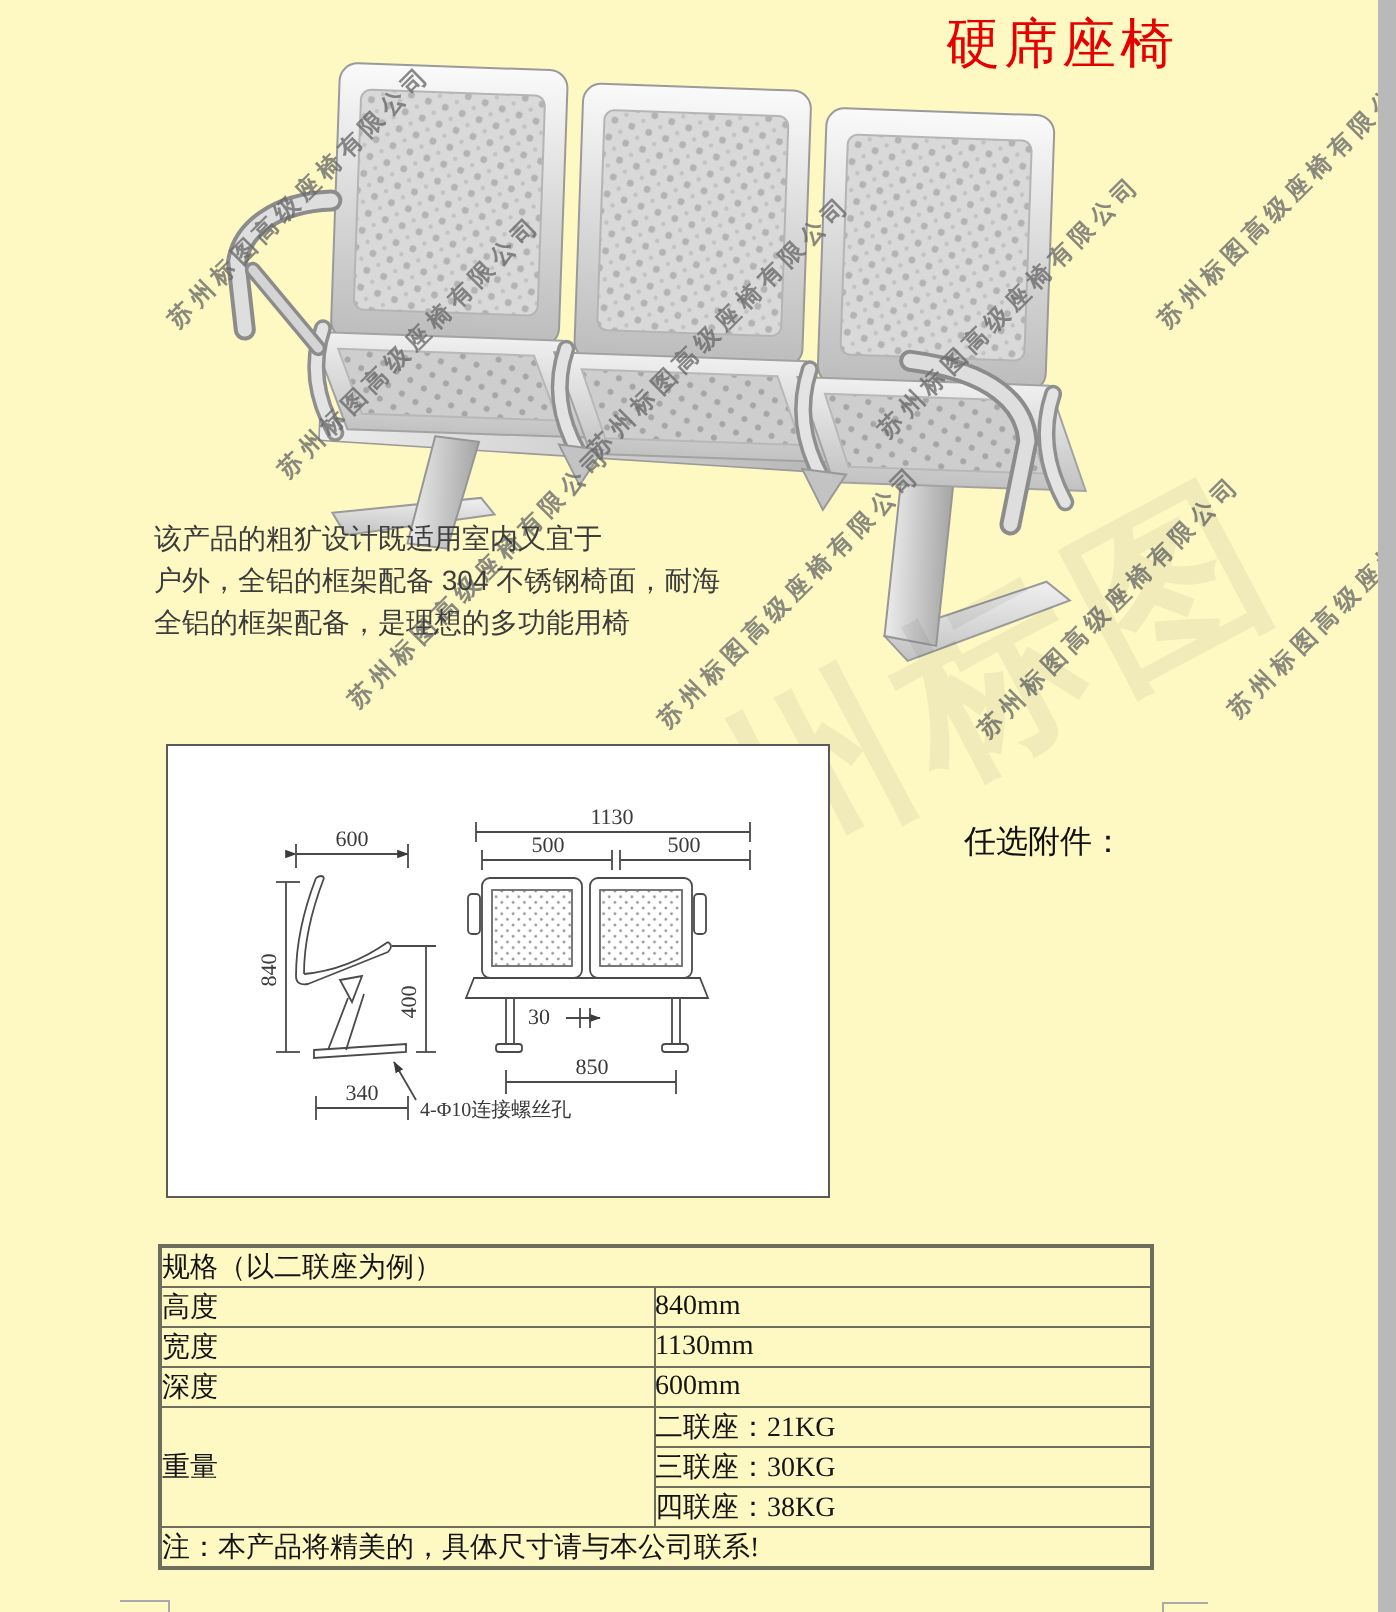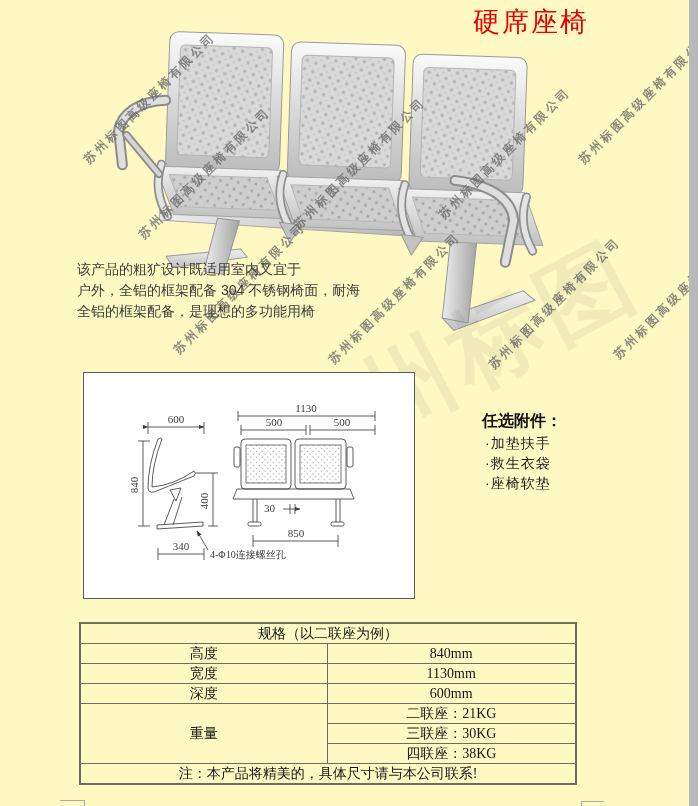--- a/index.html
+++ b/index.html
@@ -18,30 +18,30 @@
       white-space:nowrap;pointer-events:none;}
   .wm-big{position:absolute;font-size:92px;font-weight:bold;color:rgba(0,0,0,0.055);
           transform:rotate(-28deg);white-space:nowrap;pointer-events:none;letter-spacing:8px;}
   
   .desc{position:absolute;left:77px;top:259px;width:420px;font-size:14px;color:#3d3d3d;}
   .desc div{height:21px;line-height:21px;white-space:nowrap;}
   
   .drawing{position:absolute;left:83px;top:372px;width:330px;height:225px;
            border:1px solid #5a5a5a;background:#fff;}
   
-  .acc-head{position:absolute;left:482px;top:411px;font-size:16px;font-weight:bold;color:#111;
+  .acc-head{position:absolute;left:482px;top:411px;font-size:16px;font-weight:normal;color:#111;
             white-space:nowrap;}
   .acc-items{position:absolute;left:485px;top:433px;font-size:14px;color:#222;}
   .acc-items div{height:20px;line-height:20px;white-space:nowrap;letter-spacing:1px;}
   
   .spec{position:absolute;left:79px;top:622px;}
   table.spec-t{border-collapse:collapse;table-layout:fixed;width:496px;
                font-family:"Liberation Serif",serif;font-size:14px;color:#141414;}
   table.spec-t{border:2px solid #6f6d5e;}
-  table.spec-t td{border:1px solid #6f6d5e;text-align:center;height:19px;padding:0;
+  table.spec-t td{border:1px solid #6f6d5e;height:19px;padding:0;
                   vertical-align:middle;}
   
   .mark{position:absolute;background:#a9a9a9;}
   
   .dim{font-family:"Liberation Serif",serif;font-size:11px;fill:#3a3a3a;}
   .dim-s{font-family:"Liberation Serif",serif;font-size:10px;fill:#3a3a3a;}
 </style>
 </head>
 <body>
 
@@ -243,25 +243,20 @@
         <text class="dim" x="222" y="39" text-anchor="middle">1130</text>
         <text class="dim" x="190" y="53" text-anchor="middle">500</text>
         <text class="dim" x="258" y="53" text-anchor="middle">500</text>
         <text class="dim" x="191" y="139" text-anchor="end">30</text>
         <text class="dim" x="212" y="164" text-anchor="middle">850</text>
       </g>
     </svg>
   </div>
 
   <div class="acc-head">任选附件：</div>
-  <div class="acc-items">
-    <div>·加垫扶手</div>
-    <div>·救生衣袋</div>
-    <div>·座椅软垫</div>
-  </div>
 
   <div class="spec">
     <table class="spec-t">
       <colgroup>
           <col style="width:247px">
           <col style="width:249px">
         </colgroup>
       <tbody>
           <tr>
         <td colspan="2">规格（以二联座为例）</td>

